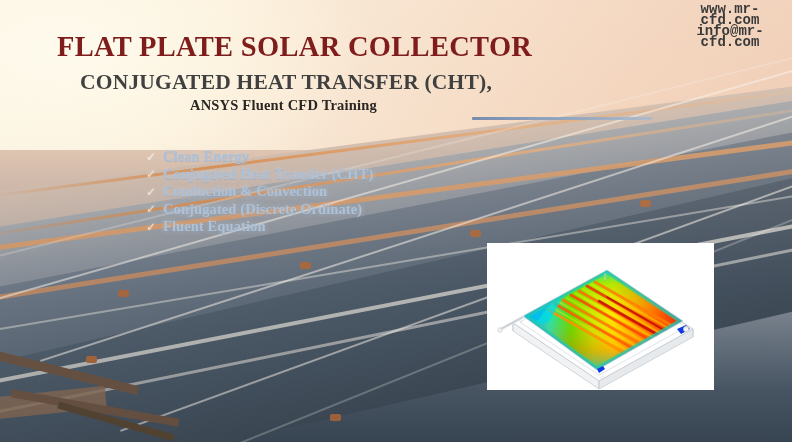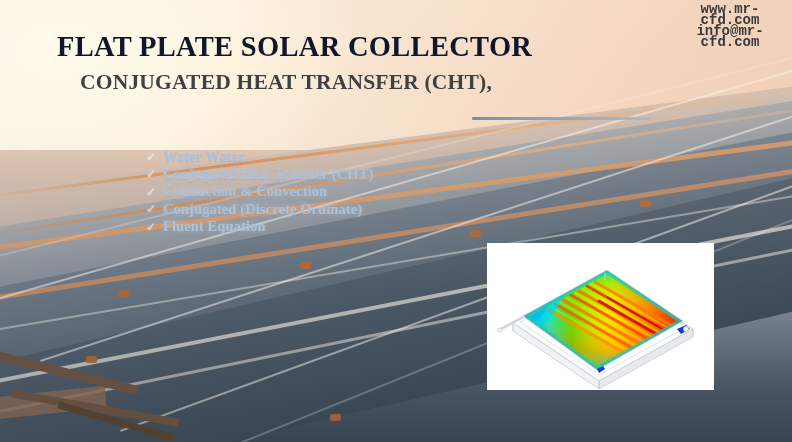--- a/index.html
+++ b/index.html
@@ -91,21 +91,21 @@
 
   
   .clip{position:absolute;width:11px;height:7px;background:#a8663a;border-radius:2px;filter:blur(.3px);}
 
   
   .haze{position:absolute;inset:0;background:linear-gradient(180deg,rgba(255,240,220,.18) 0%,rgba(255,230,205,.10) 30%,rgba(90,100,115,.05) 65%,rgba(40,50,62,.12) 100%);}
 
   
   .title-main{
     position:absolute;left:57px;top:31px;
-    font-size:28.5px;font-weight:bold;color:#0f172a;
+    font-size:28.5px;font-weight:bold;color:#7f1d1d;
     letter-spacing:.3px;white-space:nowrap;
   }
   .title-sub{
     position:absolute;left:80px;top:70px;
     font-size:21.5px;font-weight:bold;color:#404040;
     letter-spacing:.2px;white-space:nowrap;
   }
   .title-sub2{
     position:absolute;left:190px;top:97px;
     font-size:14.5px;font-weight:bold;color:#2a2622;
@@ -200,26 +200,27 @@
     <div class="post p3"></div>
     <div class="post p1"></div>
     <div class="post p2"></div>
     <div class="post p4"></div>
 
     <div class="haze"></div>
   </div>
 
   <div class="title-main">FLAT PLATE SOLAR COLLECTOR</div>
   <div class="title-sub">CONJUGATED HEAT TRANSFER (CHT),</div>
+  <div class="title-sub2">ANSYS Fluent CFD Training</div>
   <div class="title-rule"></div>
 
   <div class="bullets">
     <div class="bullet">
       <span class="tick">✓</span>
-      <span class="btxt">Water Water</span>
+      <span class="btxt">Clean Energy</span>
     </div>
     <div class="bullet">
       <span class="tick">✓</span>
       <span class="btxt">Conjugated Heat Transfer (CHT)</span>
     </div>
     <div class="bullet">
       <span class="tick">✓</span>
       <span class="btxt">Conduction &amp; Convection</span>
     </div>
     <div class="bullet">

